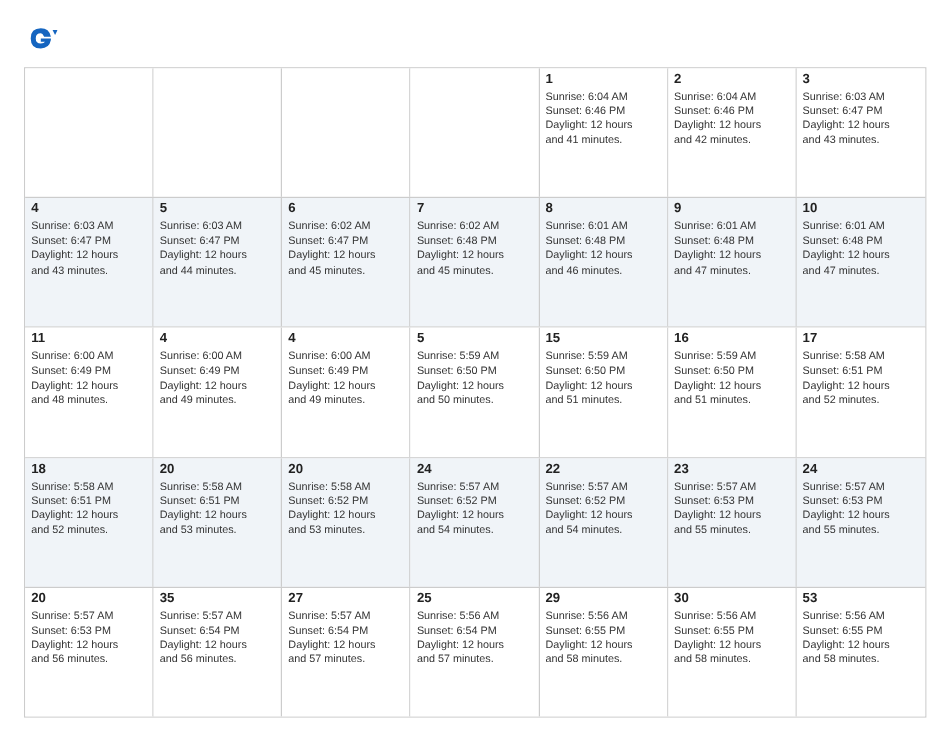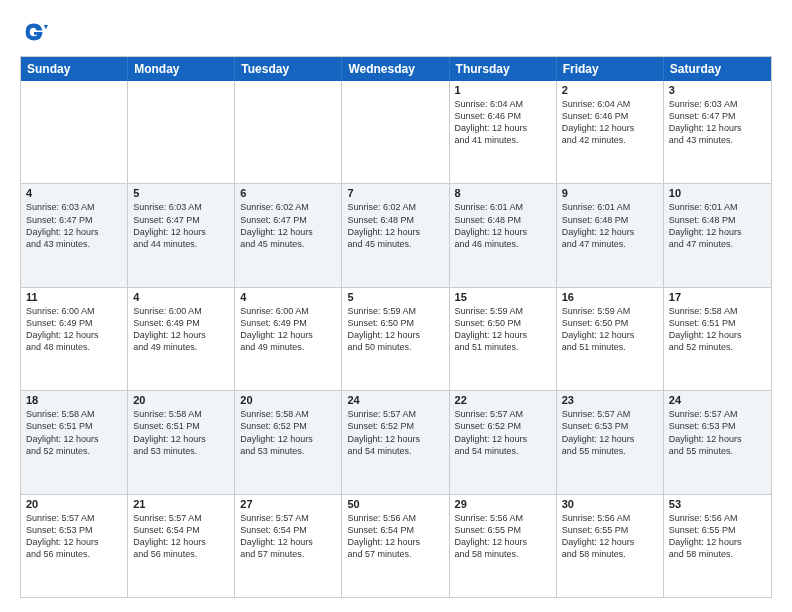--- a/index.html
+++ b/index.html
@@ -124,29 +124,20 @@
         <span class="logo-blue"></span>
       </div>
     </div>
     <div class="title-block">
       <div class="month-title"></div>
       <div class="location"></div>
     </div>
   </div>
 
   <div class="calendar">
-    <div class="cal-header-row">
-    <div class="cal-header-cell">Sunday</div>
-        <div class="cal-header-cell">Monday</div>
-        <div class="cal-header-cell">Tuesday</div>
-        <div class="cal-header-cell">Wednesday</div>
-        <div class="cal-header-cell">Thursday</div>
-        <div class="cal-header-cell">Friday</div>
-        <div class="cal-header-cell">Saturday</div>
-      </div>
     <div class="cal-body">
     <div class="cal-row">
           <div class="cal-cell empty"></div>
           <div class="cal-cell empty"></div>
           <div class="cal-cell empty"></div>
           <div class="cal-cell empty"></div>
           <div class="cal-cell">
             <div class="day-number">1</div>
             <div class="day-info" style="white-space: pre-line;">Sunrise: 6:04 AM
 Sunset: 6:46 PM
@@ -323,35 +314,35 @@
         </div>
         <div class="cal-row">
           <div class="cal-cell">
             <div class="day-number">20</div>
             <div class="day-info" style="white-space: pre-line;">Sunrise: 5:57 AM
 Sunset: 6:53 PM
 Daylight: 12 hours
 and 56 minutes.</div>
           </div>
           <div class="cal-cell">
-            <div class="day-number">21</div>
+            <div class="day-number">35</div>
             <div class="day-info" style="white-space: pre-line;">Sunrise: 5:57 AM
 Sunset: 6:54 PM
 Daylight: 12 hours
 and 56 minutes.</div>
           </div>
           <div class="cal-cell">
             <div class="day-number">27</div>
             <div class="day-info" style="white-space: pre-line;">Sunrise: 5:57 AM
 Sunset: 6:54 PM
 Daylight: 12 hours
 and 57 minutes.</div>
           </div>
           <div class="cal-cell">
-            <div class="day-number">50</div>
+            <div class="day-number">25</div>
             <div class="day-info" style="white-space: pre-line;">Sunrise: 5:56 AM
 Sunset: 6:54 PM
 Daylight: 12 hours
 and 57 minutes.</div>
           </div>
           <div class="cal-cell">
             <div class="day-number">29</div>
             <div class="day-info" style="white-space: pre-line;">Sunrise: 5:56 AM
 Sunset: 6:55 PM
 Daylight: 12 hours

